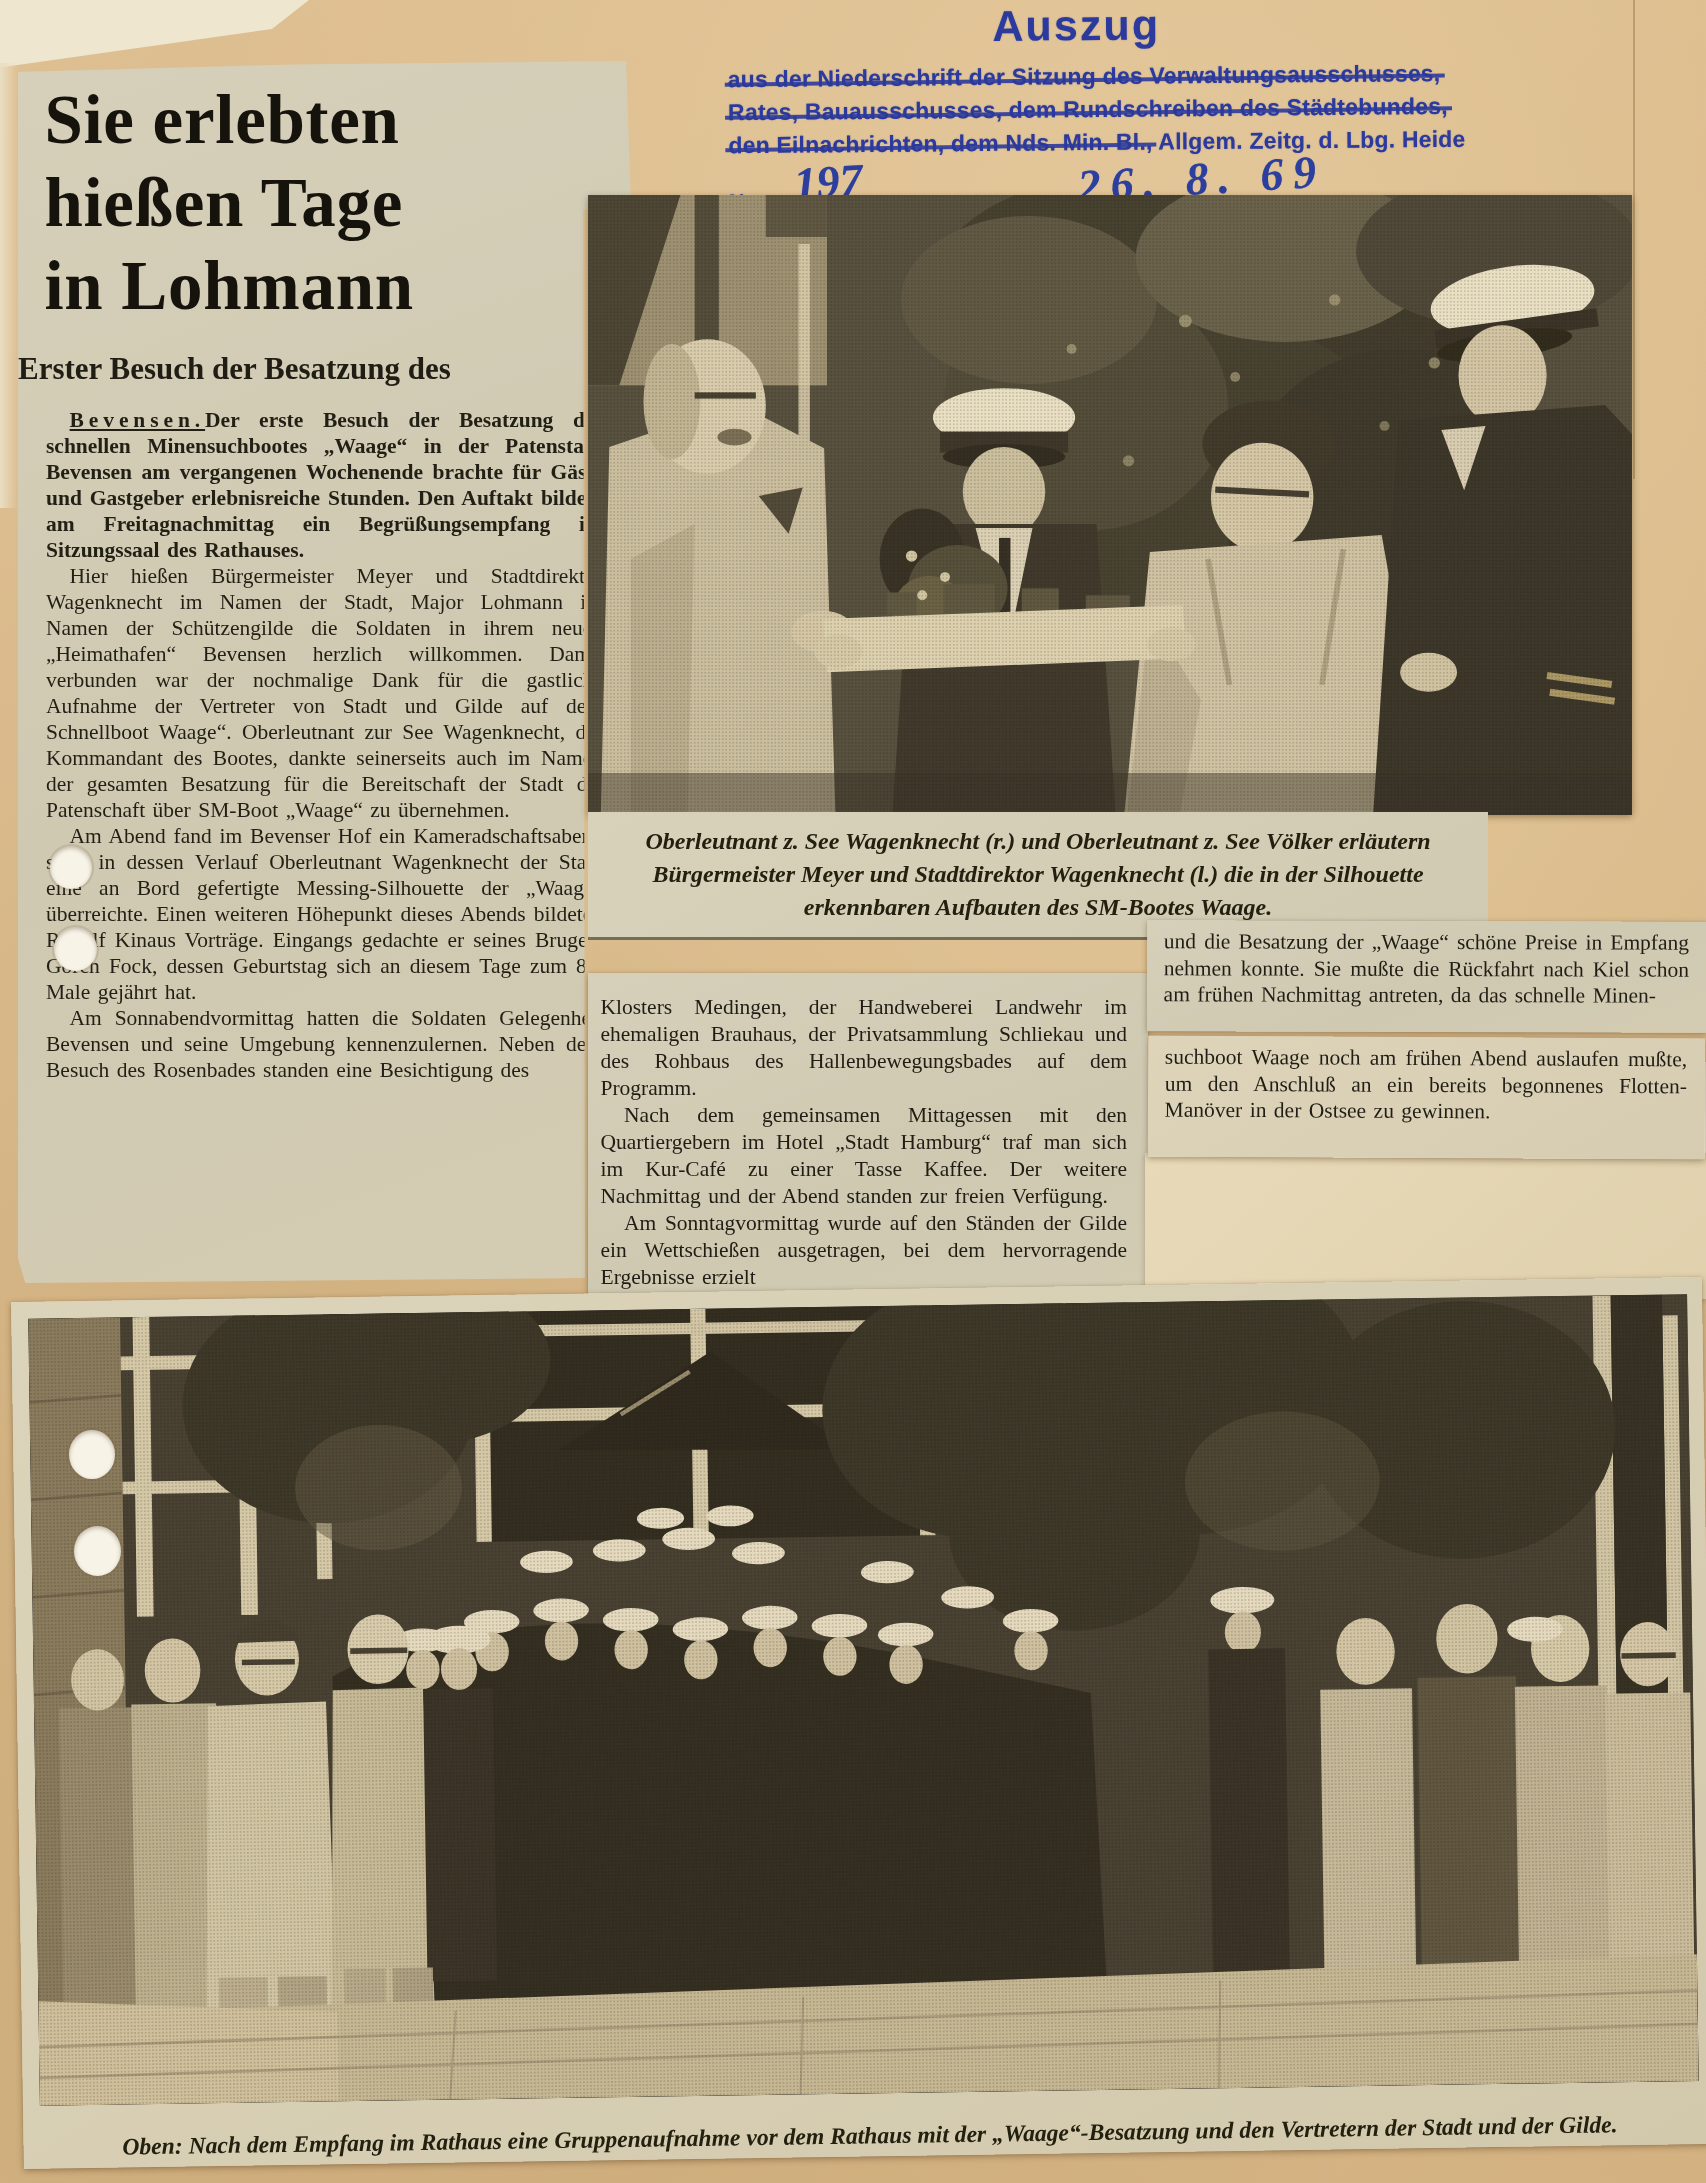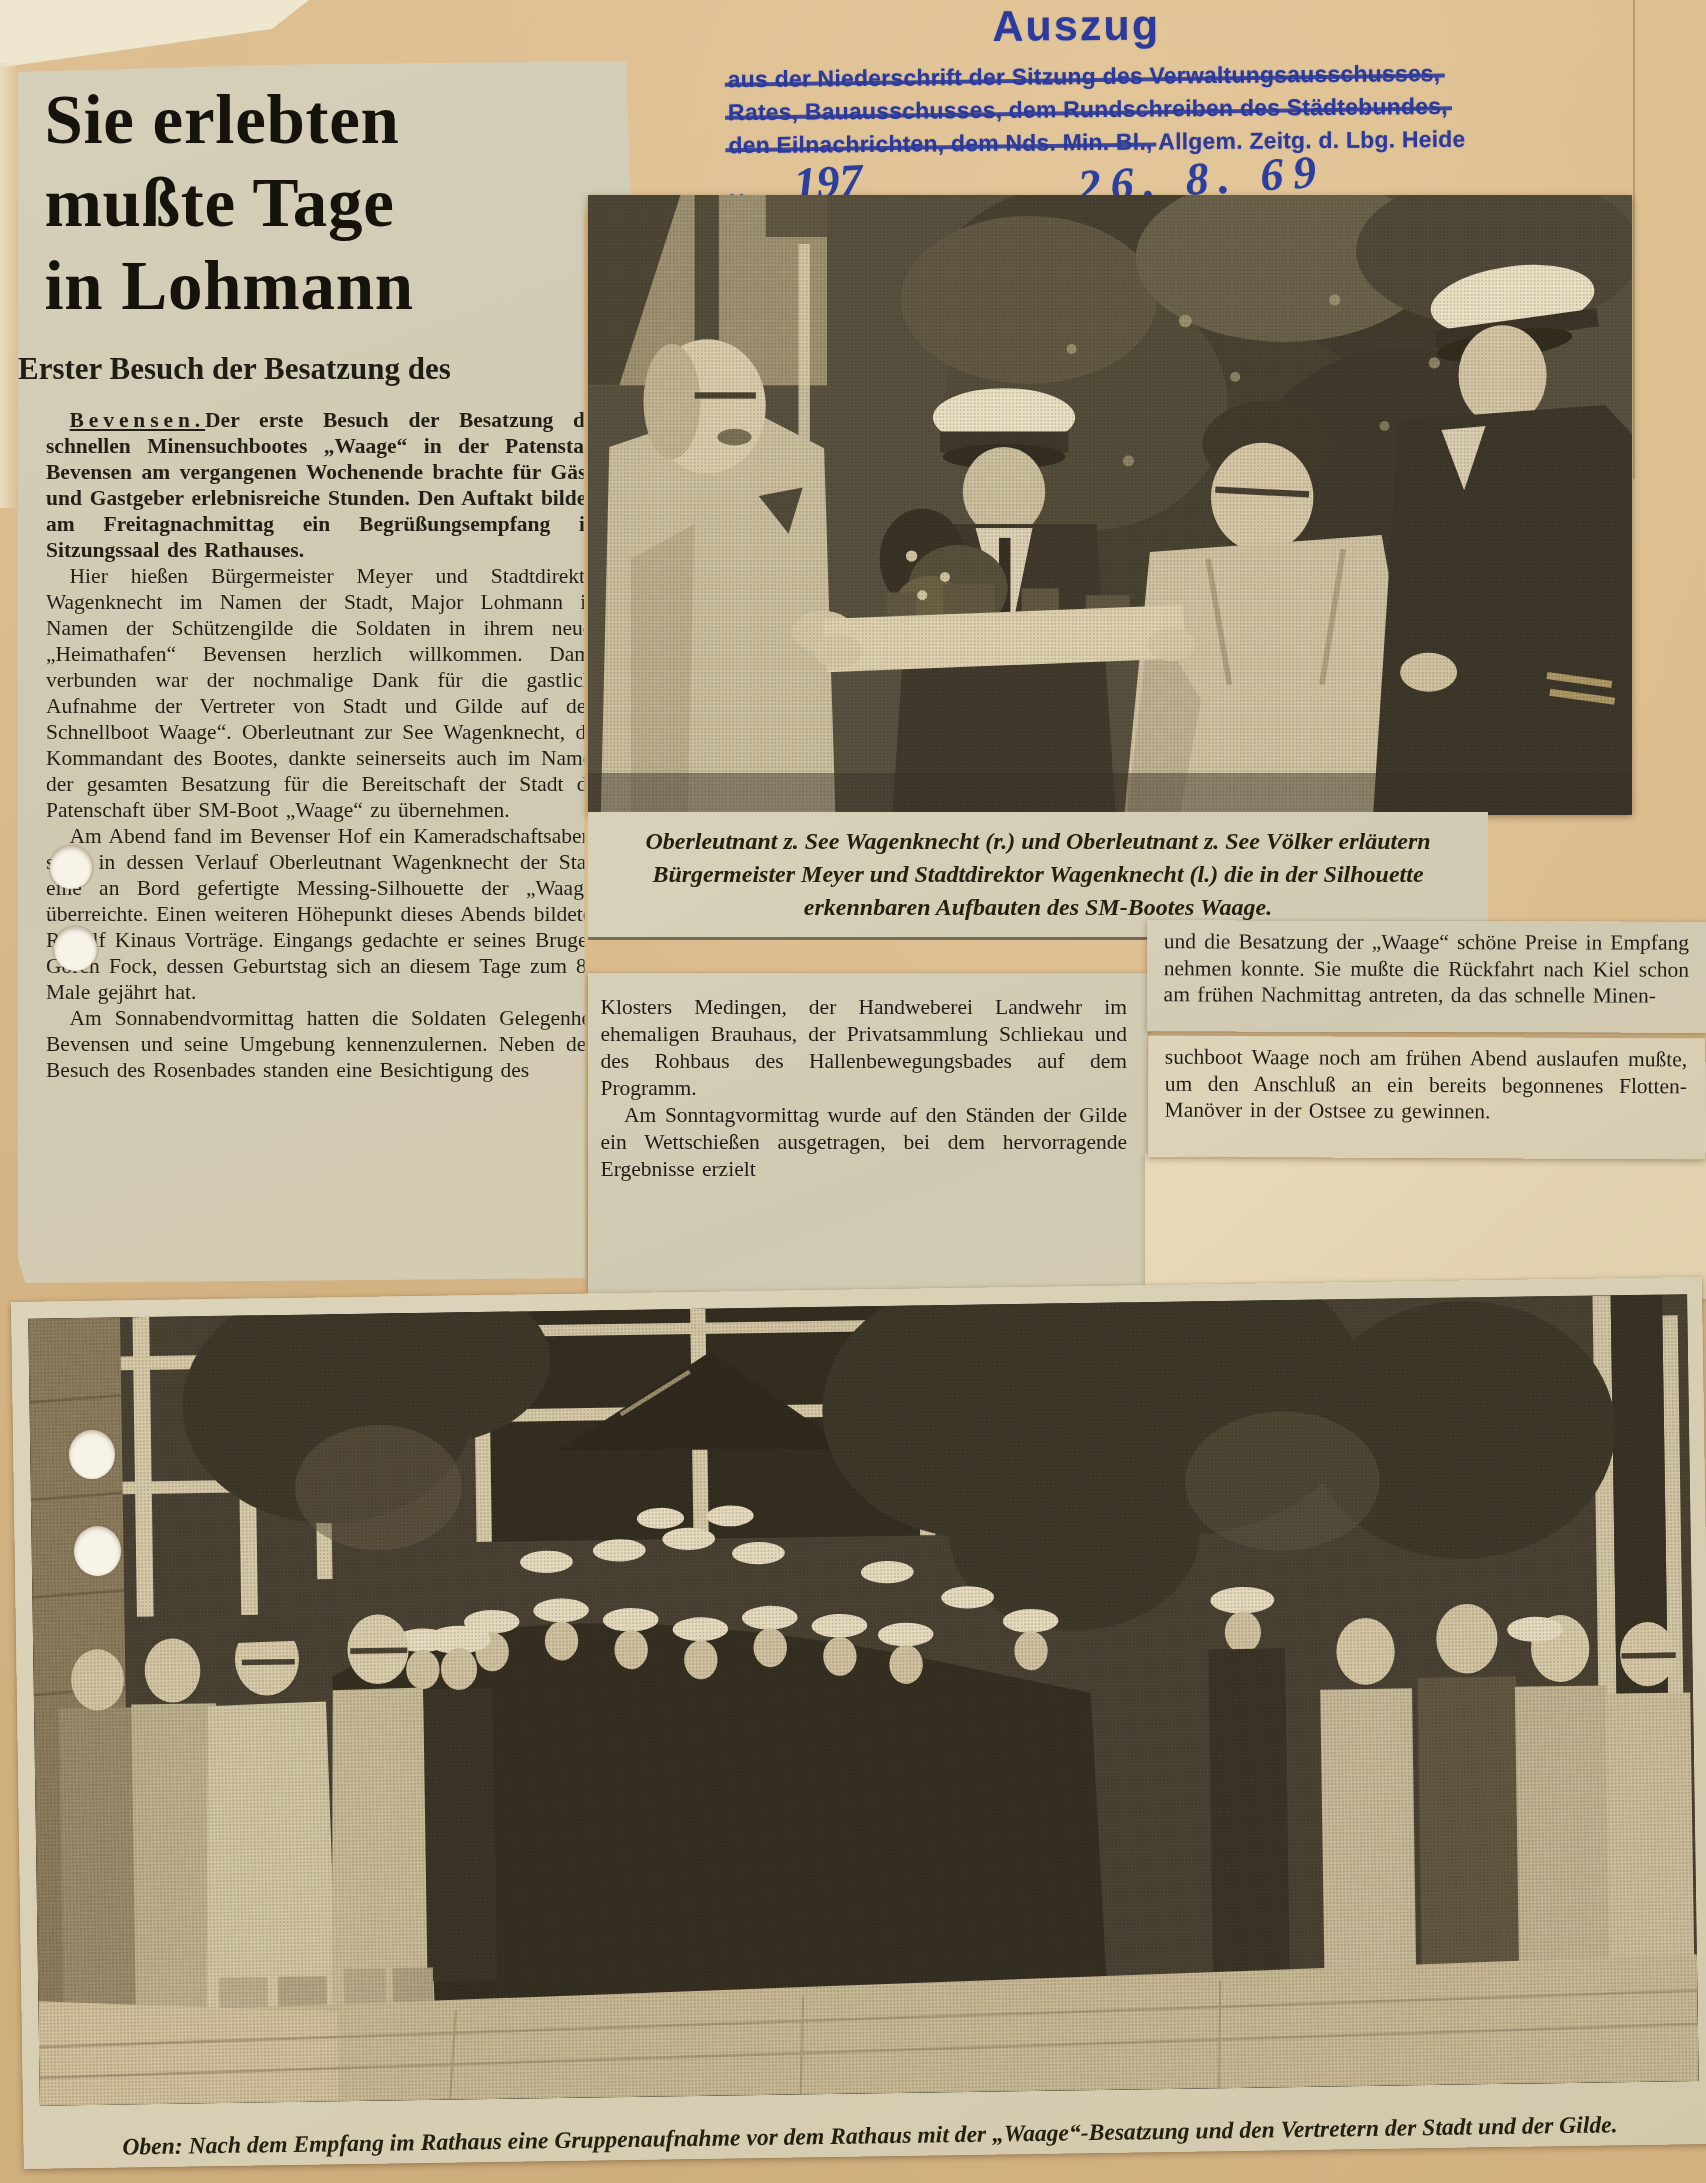--- a/index.html
+++ b/index.html
@@ -131,21 +131,21 @@
       <span>vom</span>
       <span class="dotline dot-b">
         <span class="hand hand-date">26. 8. 69</span>
       </span>
     </div>
   </div>
 
   <div class="abs clip head-clip">
     <div class="headline">
       <div>Sie erlebten</div>
-      <div>mußte Tage</div>
+      <div>hießen Tage</div>
       <div>in Lohmann</div>
     </div>
     <div class="subhead">
       <div>Erster Besuch der Besatzung des</div>
     </div>
     <div class="bodycol">
       <p class="lead"><span class="lead-intro">Bevensen.</span><span>Der erste Besuch der Besatzung des schnellen Minensuchbootes „Waage“ in der Patenstadt Bevensen am vergangenen Wochenende brachte für Gäste und Gastgeber erlebnisreiche Stunden. Den Auftakt bildete am Freitagnachmittag ein Begrüßungsempfang im Sitzungssaal des Rathauses.</span></p>
       <p>Hier hießen Bürgermeister Meyer und Stadtdirektor Wagenknecht im Namen der Stadt, Major Lohmann im Namen der Schützengilde die Soldaten in ihrem neuen „Heimathafen“ Bevensen herzlich willkommen. Damit verbunden war der nochmalige Dank für die gastliche Aufnahme der Vertreter von Stadt und Gilde auf dem Schnellboot Waage“. Oberleutnant zur See Wagenknecht, der Kommandant des Bootes, dankte seinerseits auch im Namen der gesamten Besatzung für die Bereitschaft der Stadt die Patenschaft über SM-Boot „Waage“ zu übernehmen.</p>
       <p>Am Abend fand im Bevenser Hof ein Kameradschaftsabend statt, in dessen Verlauf Oberleutnant Wagenknecht der Stadt eine an Bord gefertigte Messing-Silhouette der „Waage“ überreichte. Einen weiteren Höhepunkt dieses Abends bildeten Rudolf Kinaus Vorträge. Eingangs gedachte er seines Brugers Gorch Fock, dessen Geburtstag sich an diesem Tage zum 89. Male gejährt hat.</p>
       <p>Am Sonnabendvormittag hatten die Soldaten Gelegenheit Bevensen und seine Umgebung kennenzulernen. Neben dem Besuch des Rosenbades standen eine Besichtigung des</p>
@@ -252,20 +252,21 @@
   </div>
 
   <div class="abs caption-strip">
     <p class="caption">Oberleutnant z. See Wagenknecht (r.) und Oberleutnant z. See Völker erläutern Bürgermeister Meyer und Stadtdirektor Wagenknecht (l.) die in der Silhouette erkennbaren Aufbauten des SM-Bootes Waage.</p>
   </div>
   <div class="abs rule rule1"></div>
 
   <div class="abs clip mid-clip">
     <div class="midcol">
       <p class="noindent">Klosters Medingen, der Handweberei Landwehr im ehemaligen Brauhaus, der Privatsammlung Schliekau und des Rohbaus des Hallenbewegungsbades auf dem Programm.</p>
+      <p>Nach dem gemeinsamen Mittagessen mit den Quartiergebern im Hotel „Stadt Hamburg“ traf man sich im Kur-Café zu einer Tasse Kaffee. Der weitere Nachmittag und der Abend standen zur freien Verfügung.</p>
       <p>Am Sonntagvormittag wurde auf den Ständen der Gilde ein Wettschießen ausgetragen, bei dem hervorragende Ergebnisse erzielt</p>
     </div>
   </div>
   <div class="abs rule rule2"></div>
 
   <div class="abs clip stripA">
     <div class="stripcol">
       <p>und die Besatzung der „Waage“ schöne Preise in Empfang nehmen konnte. Sie mußte die Rückfahrt nach Kiel schon am frühen Nachmittag antreten, da das schnelle Minen-</p>
     </div>
   </div>

